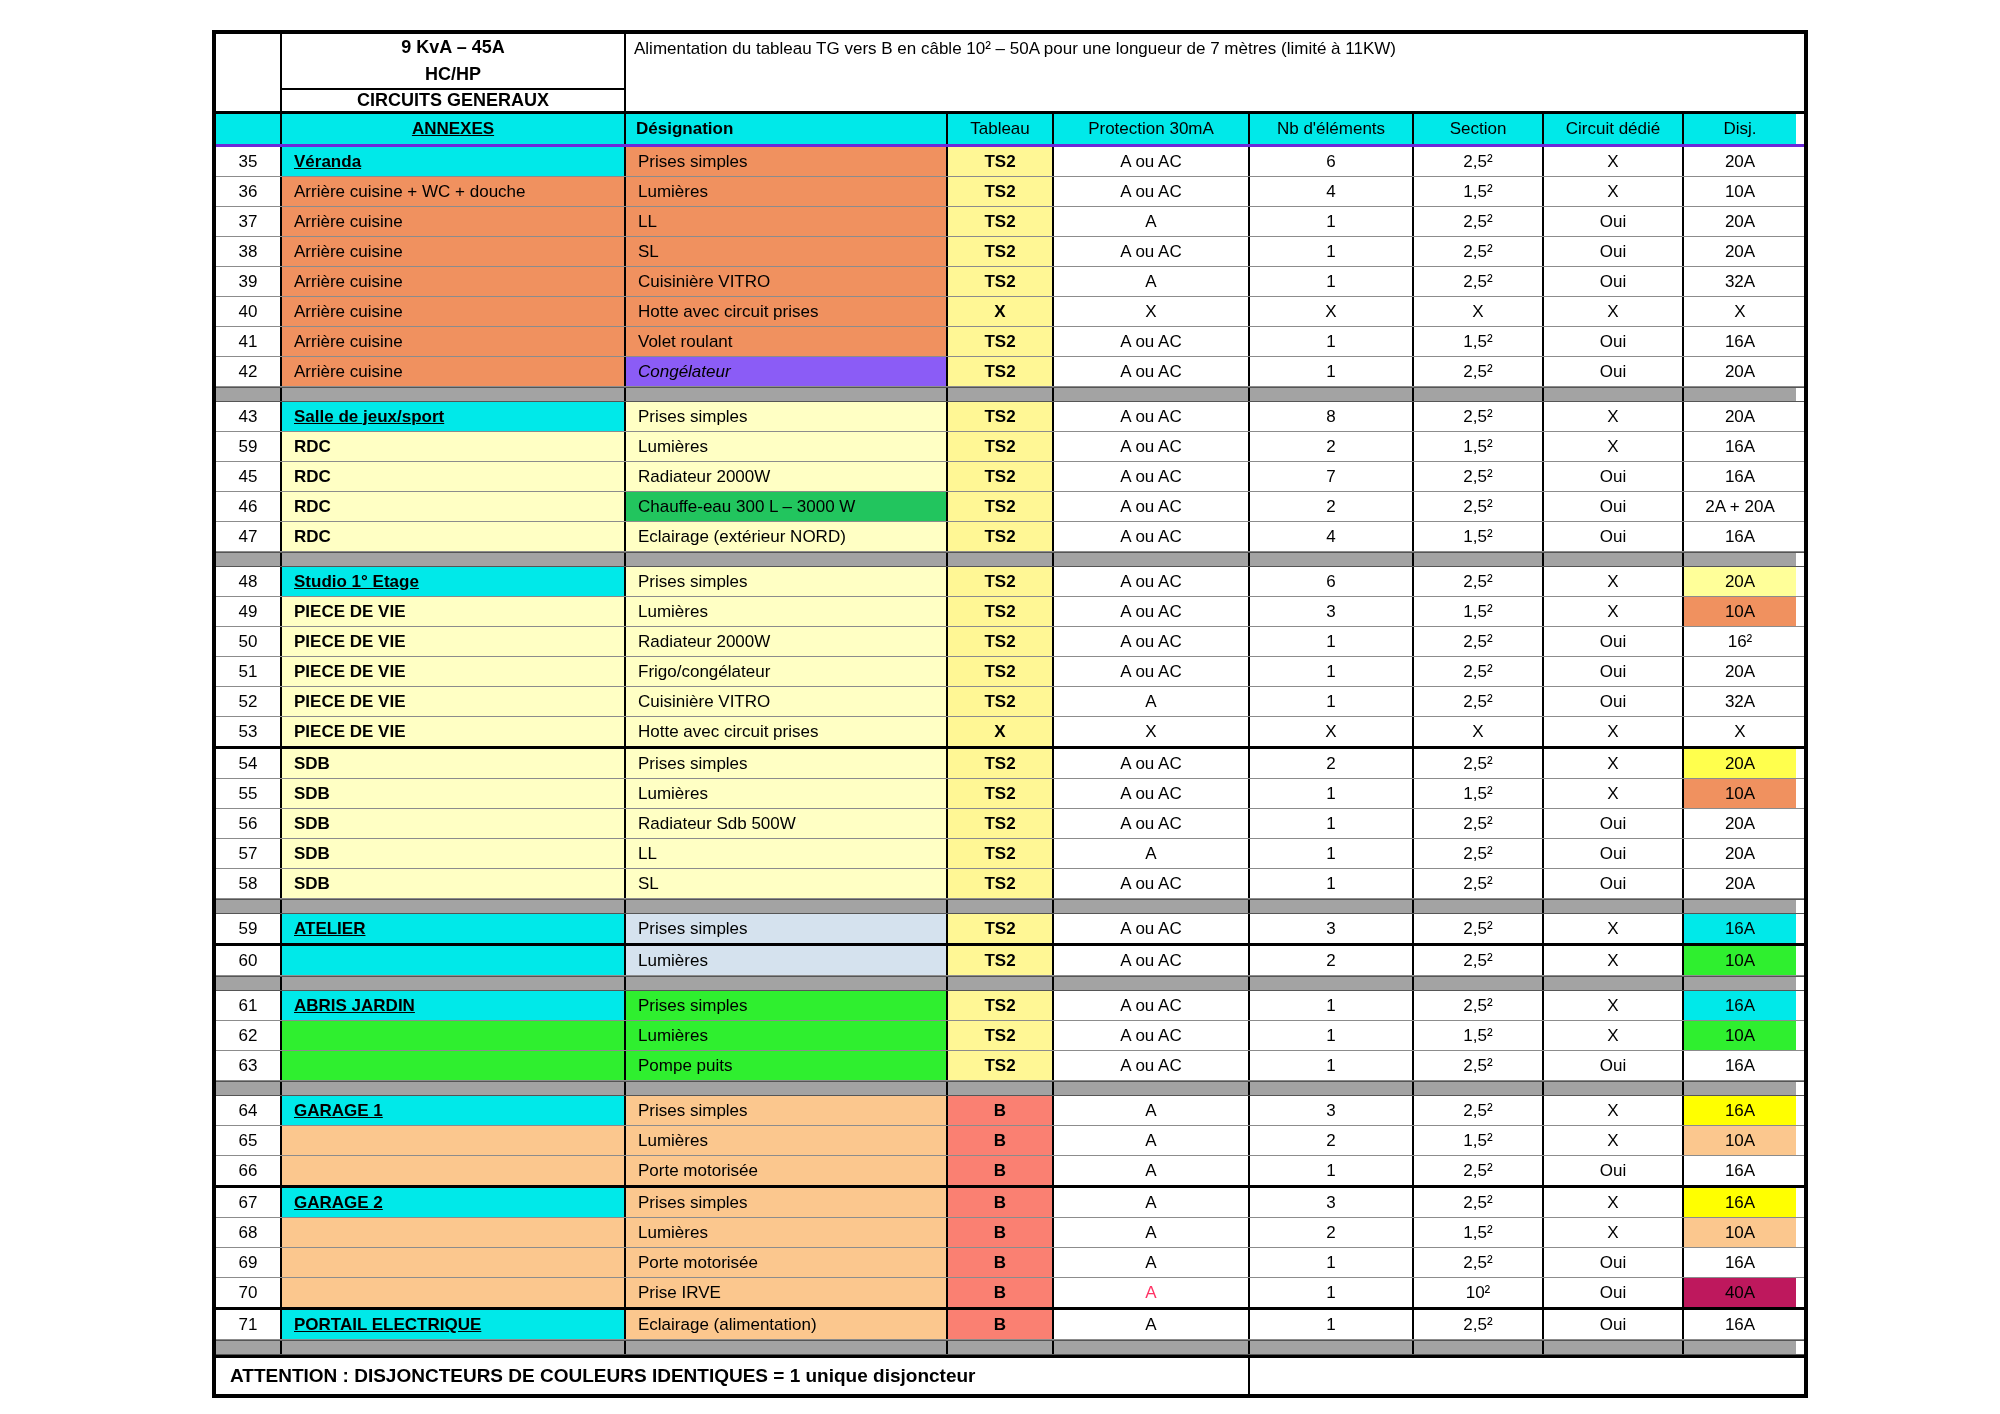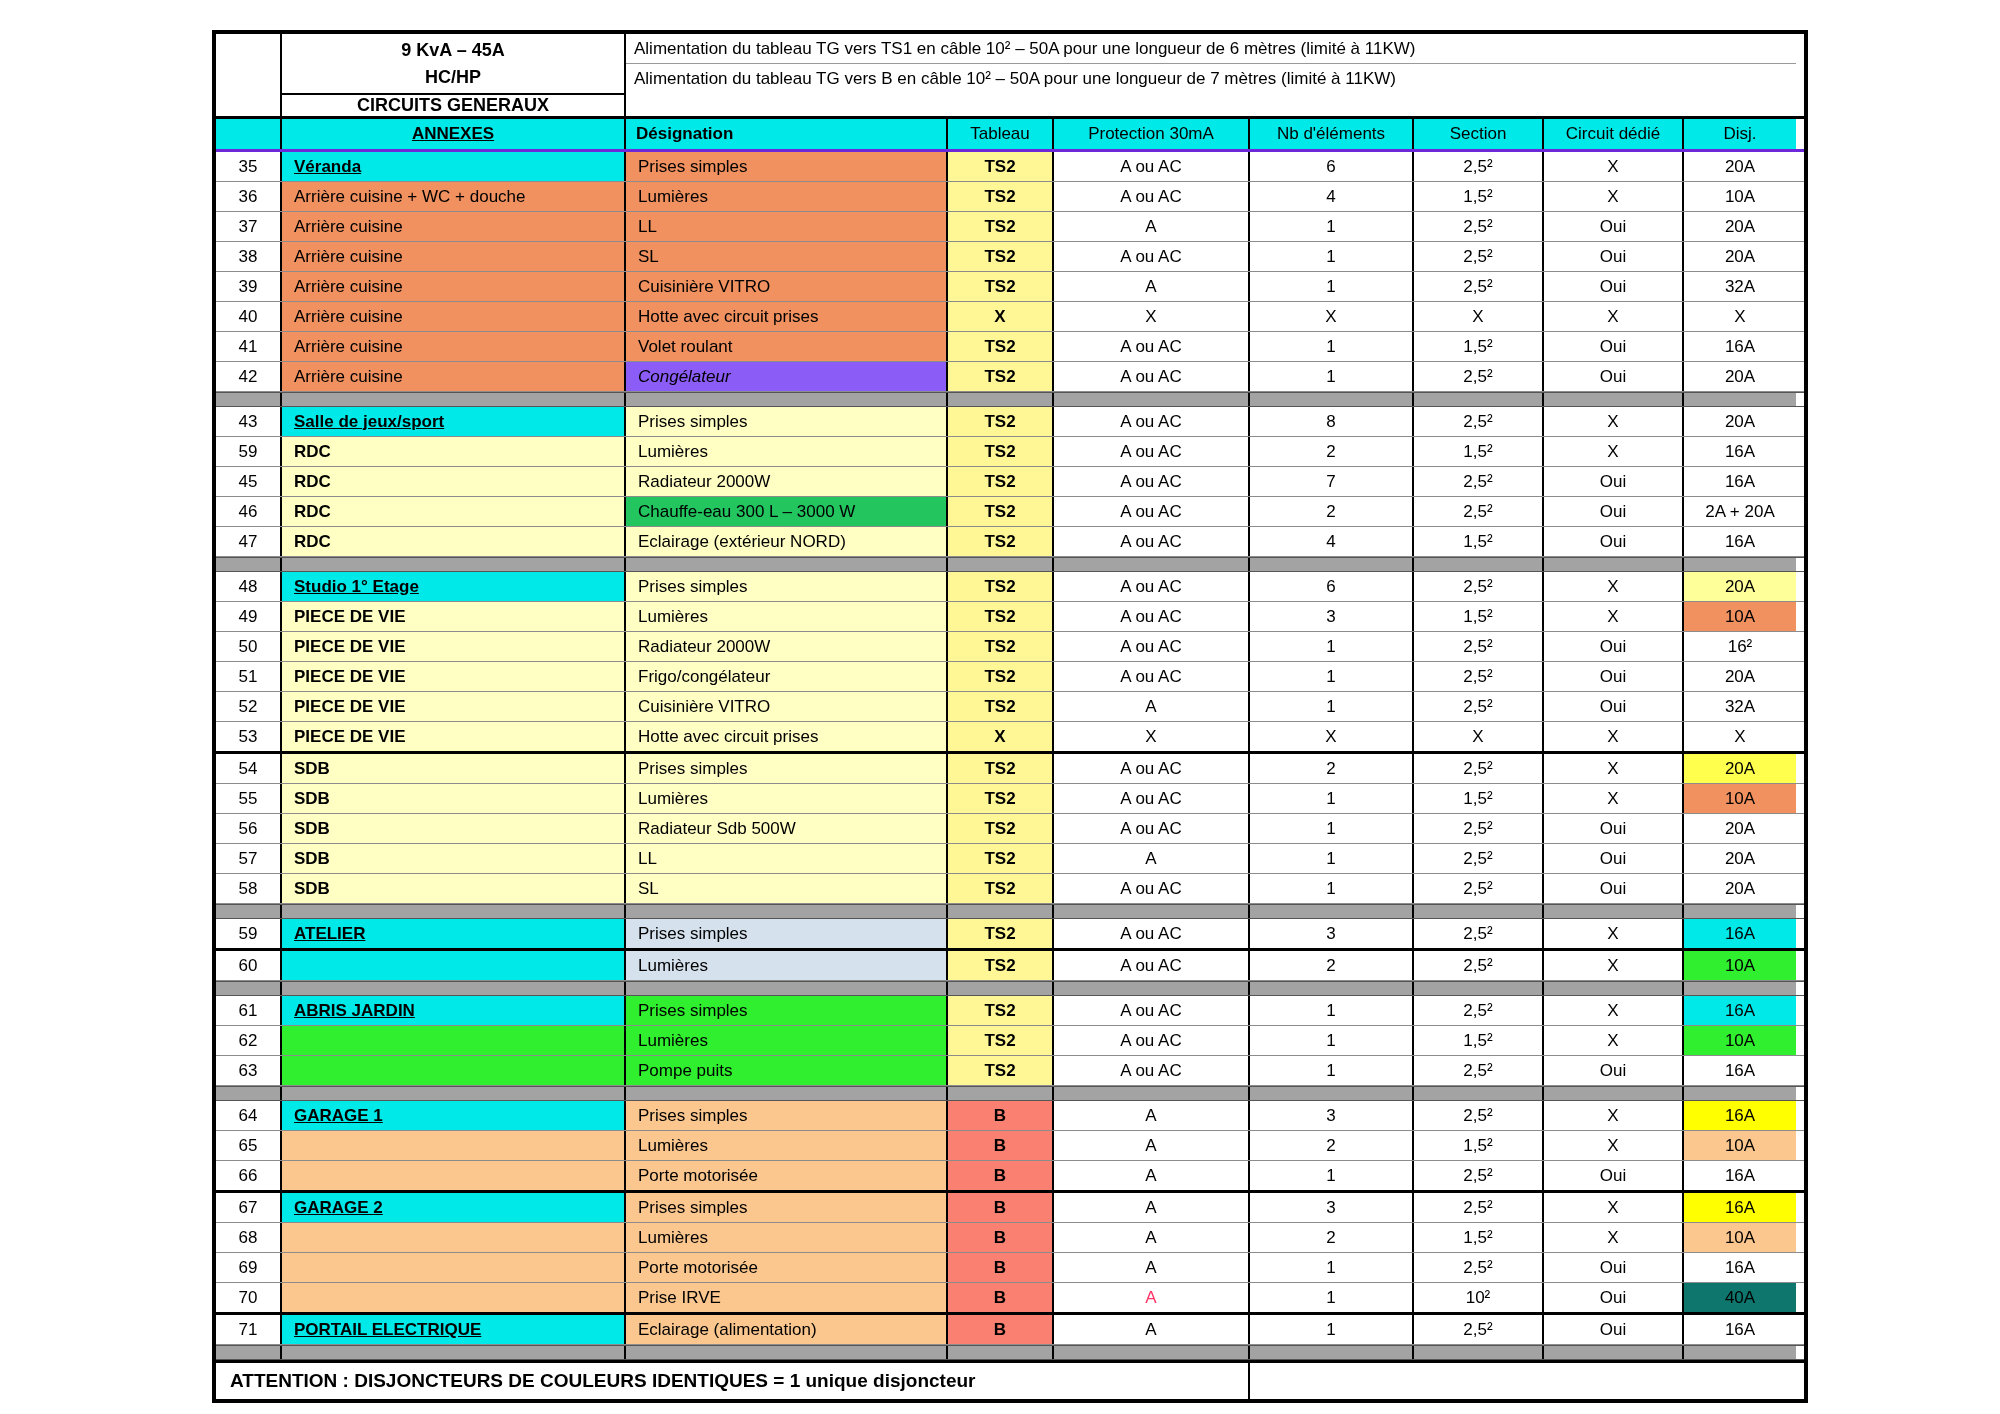--- a/index.html
+++ b/index.html
@@ -56,21 +56,20 @@
 <div id="page">
   <div id="tbl">
 
     <div class="hdr">
       <div class="hdr-blank"></div>
       <div class="hdr-title">
         <span>9 KvA – 45A</span>
         <span>HC/HP</span>
       </div>
       <div class="hdr-circ">CIRCUITS GENERAUX</div>
-      <div class="feed f1">Alimentation du tableau TG vers TS1 en câble 10² – 50A pour une longueur de 6 mètres (limité à 11KW)</div>
       <div class="feed f3">Alimentation du tableau TG vers B en câble 10² – 50A pour une longueur de 7 mètres (limité à 11KW)</div>
     </div>
 
     <div class="cols">
       <div></div>
       <div class="ch-annexes">ANNEXES</div>
       <div class="ch-des">Désignation</div>
       <div>Tableau</div>
       <div>Protection 30mA</div>
       <div>Nb d'éléments</div>
@@ -522,21 +521,21 @@
         </div>
         <div class="row thick">
           <div class="num">70</div>
           <div class="c-left" style="background: rgb(251, 199, 142);"></div>
           <div class="c-left" style="background: rgb(251, 199, 142);">Prise IRVE</div>
           <div class="b" style="background: rgb(250, 128, 114);">B</div>
           <div style="background: rgb(255, 255, 255); color: rgb(255, 51, 101);">A</div>
           <div style="background: rgb(255, 255, 255);">1</div>
           <div style="background: rgb(255, 255, 255);">10²</div>
           <div style="background: rgb(255, 255, 255);">Oui</div>
-          <div style="background: #0f766e;">40A</div>
+          <div style="background: #be185d;">40A</div>
         </div>
         <div class="row">
           <div class="num">71</div>
           <div class="c-left b u" style="background: rgb(0, 233, 233);">PORTAIL ELECTRIQUE</div>
           <div class="c-left" style="background: rgb(251, 199, 142);">Eclairage (alimentation)</div>
           <div class="b" style="background: rgb(250, 128, 114);">B</div>
           <div style="background: rgb(255, 255, 255);">A</div>
           <div style="background: rgb(255, 255, 255);">1</div>
           <div style="background: rgb(255, 255, 255);">2,5²</div>
           <div style="background: rgb(255, 255, 255);">Oui</div>

